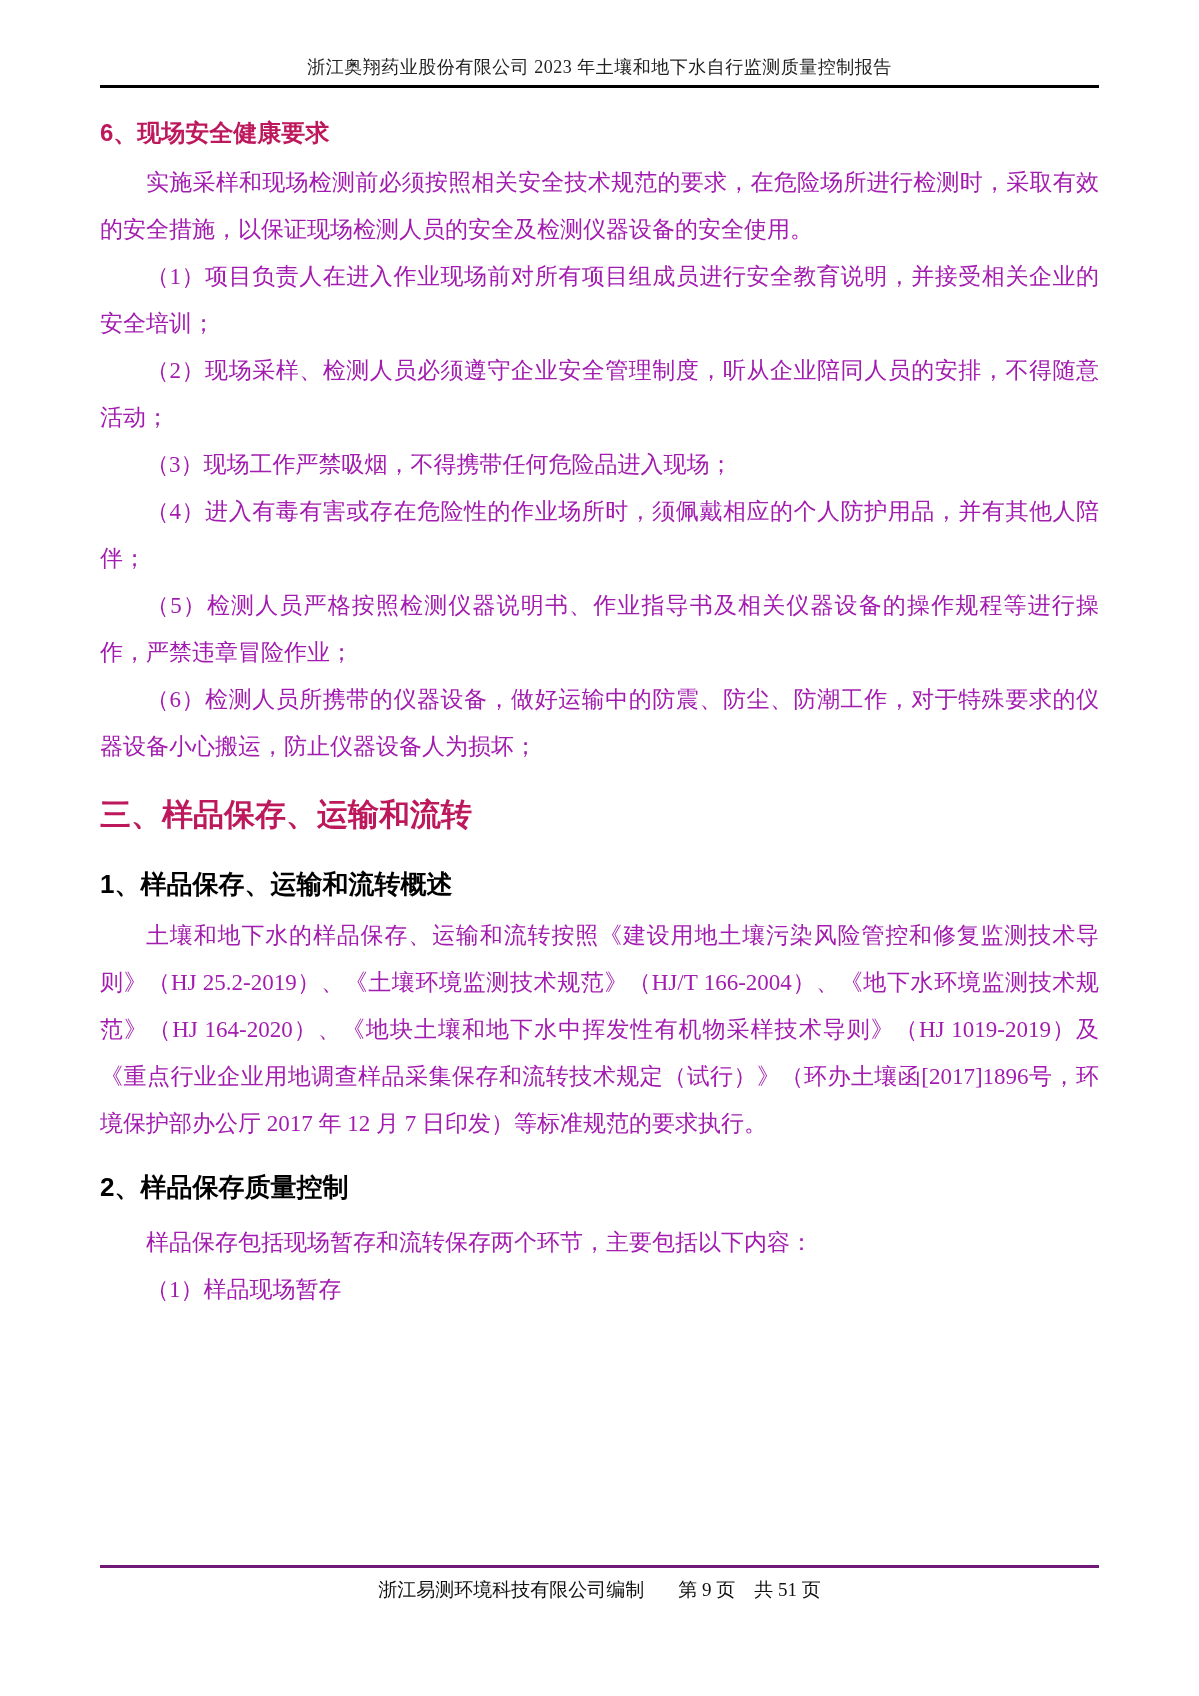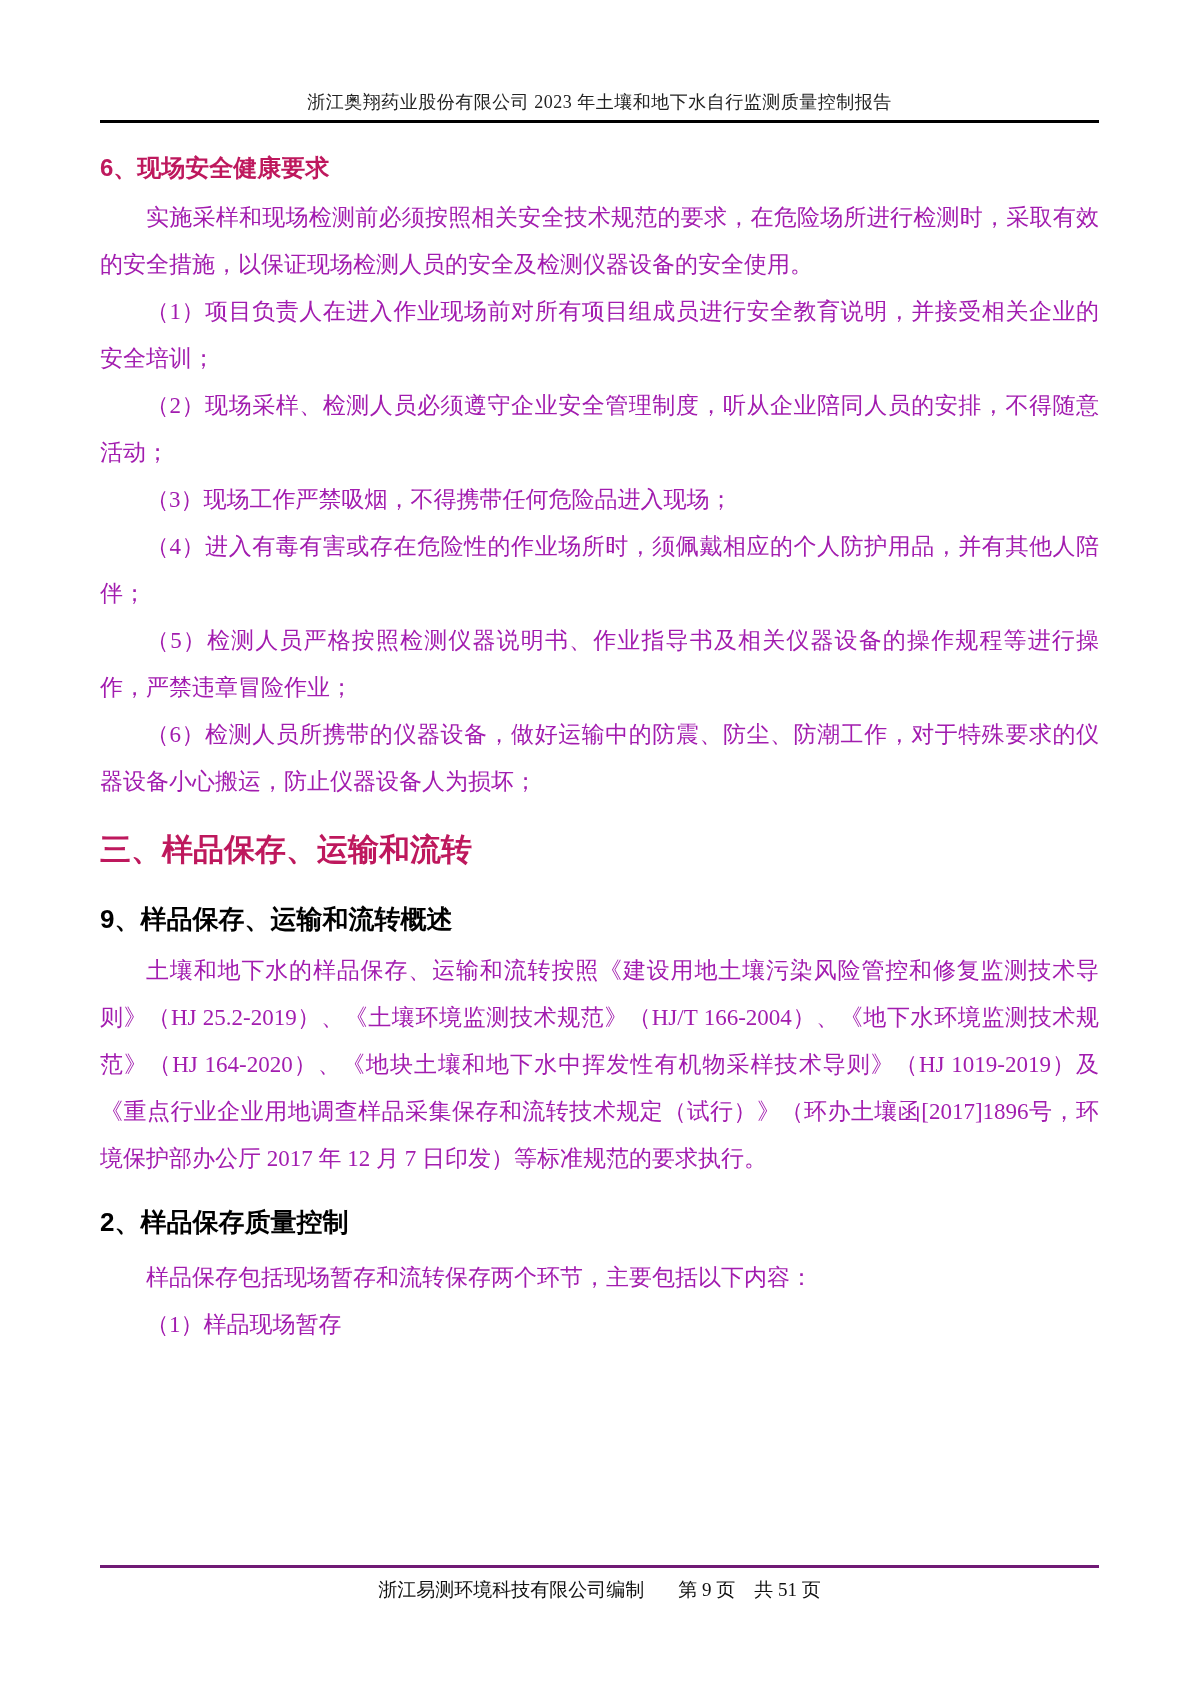--- a/index.html
+++ b/index.html
@@ -13,21 +13,21 @@
     height: 1696px;
     background: #ffffff;
     overflow: hidden;
     color: #141414;
     font-family: "Liberation Serif", "DejaVu Serif", serif;
   }
   .inner {
     margin: 0 100px;
   }
   .header-title {
-    padding-top: 92px;
+    padding-top: 57px;
     text-align: center;
     font-size: 18px;
     line-height: 21px;
     letter-spacing: 0.5px;
     color: #222;
   }
   .header-rule {
     margin-top: 7px;
     height: 3px;
     background: #000;
@@ -106,21 +106,21 @@
 
     <p class="body">（1）项目负责人在进入作业现场前对所有项目组成员进行安全教育说明，并接受相关企业的安全培训；</p>
     <p class="body">（2）现场采样、检测人员必须遵守企业安全管理制度，听从企业陪同人员的安排，不得随意活动；</p>
     <p class="body">（3）现场工作严禁吸烟，不得携带任何危险品进入现场；</p>
     <p class="body">（4）进入有毒有害或存在危险性的作业场所时，须佩戴相应的个人防护用品，并有其他人陪伴；</p>
     <p class="body">（5）检测人员严格按照检测仪器说明书、作业指导书及相关仪器设备的操作规程等进行操作，严禁违章冒险作业；</p>
     <p class="body">（6）检测人员所携带的仪器设备，做好运输中的防震、防尘、防潮工作，对于特殊要求的仪器设备小心搬运，防止仪器设备人为损坏；</p>
 
     <h1 class="chapter-heading">三、样品保存、运输和流转</h1>
 
-    <h2 class="sub-heading">9、样品保存、运输和流转概述</h2>
+    <h2 class="sub-heading">1、样品保存、运输和流转概述</h2>
 
     <p class="body after-head">土壤和地下水的样品保存、运输和流转按照《建设用地土壤污染风险管控和修复监测技术导则》（HJ 25.2-2019）、《土壤环境监测技术规范》（HJ/T 166-2004）、《地下水环境监测技术规范》（HJ 164-2020）、《地块土壤和地下水中挥发性有机物采样技术导则》（HJ 1019-2019）及《重点行业企业用地调查样品采集保存和流转技术规定（试行）》（环办土壤函[2017]1896号，环境保护部办公厅 2017 年 12 月 7 日印发）等标准规范的要求执行。</p>
 
     <h2 class="sub-heading sub-heading-2">2、样品保存质量控制</h2>
 
     <p class="body after-head-2">样品保存包括现场暂存和流转保存两个环节，主要包括以下内容：</p>
 
     <p class="body">（1）样品现场暂存</p>
 
   </div>

